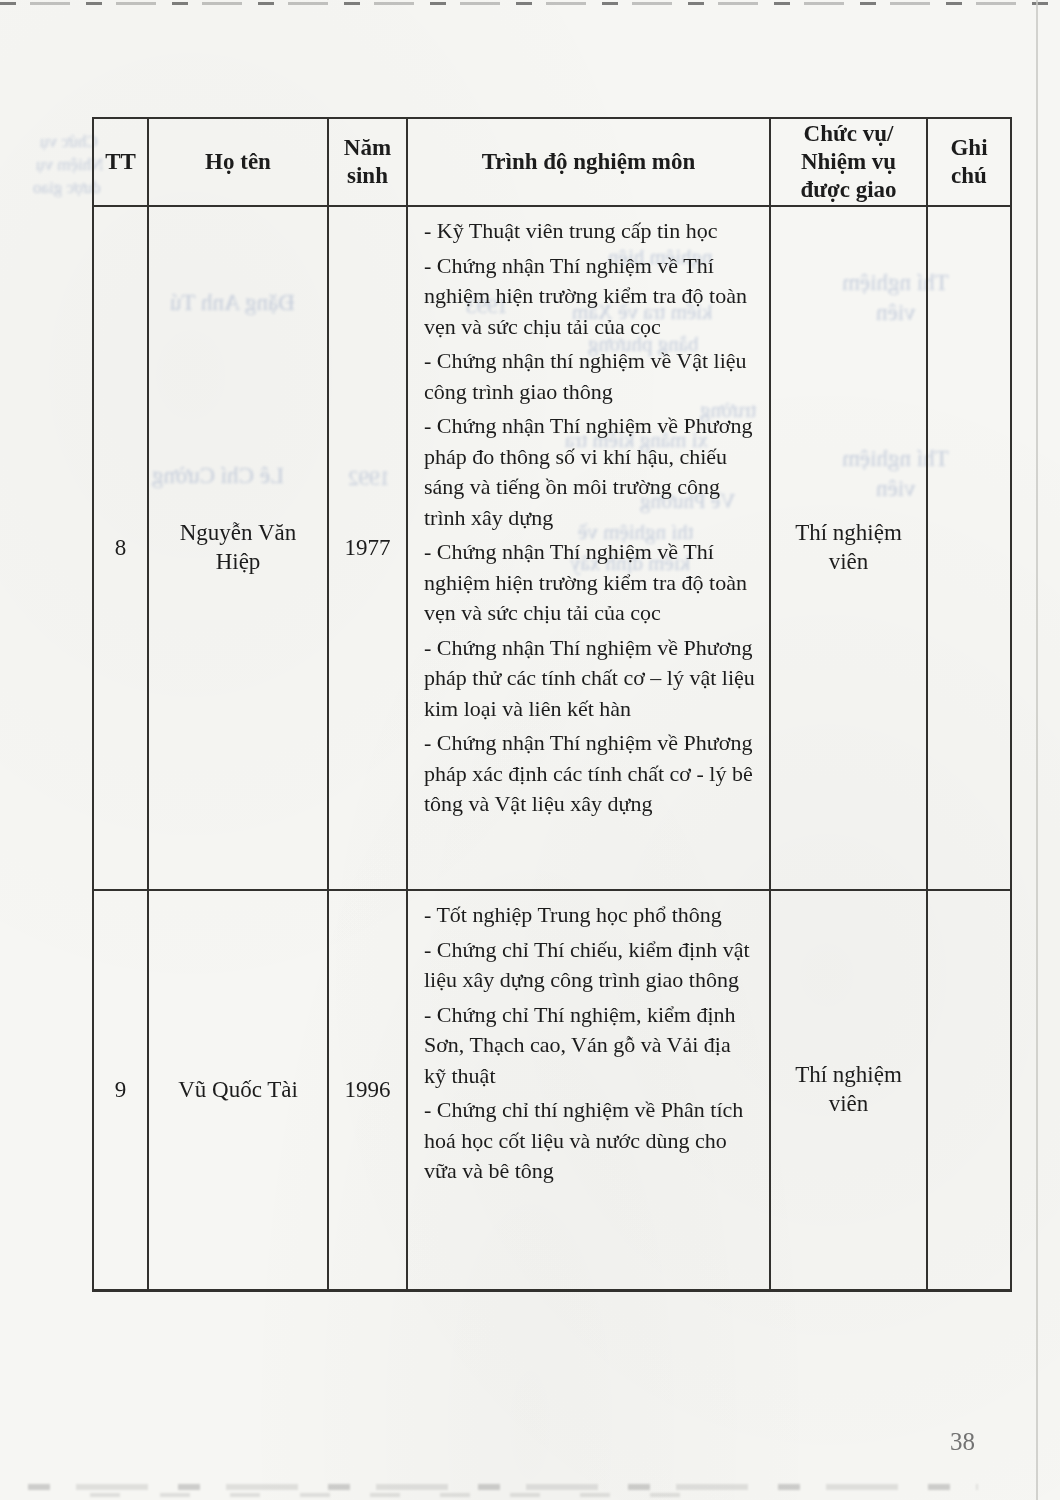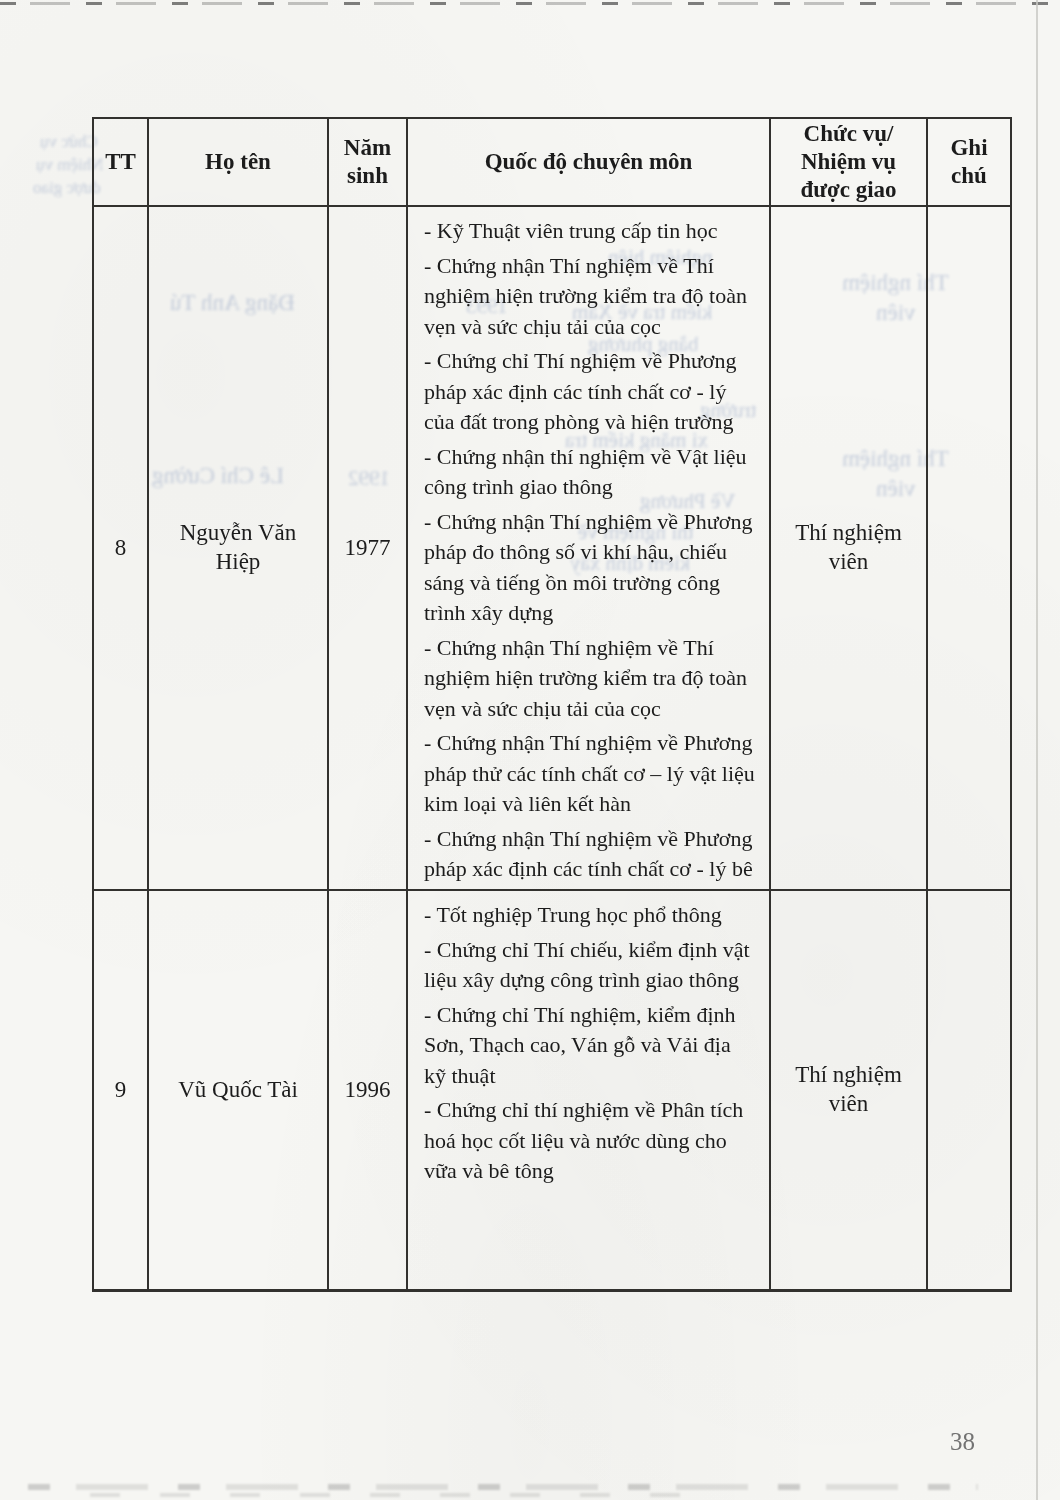--- a/index.html
+++ b/index.html
@@ -104,31 +104,30 @@
 <div class="ghost" style="left:565px;top:428px;font-size:21px">xi măng kiểm tra</div>
 <div class="ghost" style="left:640px;top:489px;font-size:21px">Về Phương</div>
 <div class="ghost" style="left:578px;top:520px;font-size:21px">thí nghiệm về</div>
 <div class="ghost" style="left:570px;top:551px;font-size:21px">kiểm định xây</div>
 
 <div class="doc-table">
 
   <div class="cell th">TT</div>
   <div class="cell th">Họ tên</div>
   <div class="cell th">Năm sinh</div>
-  <div class="cell th">Quốc độ chuyên môn</div>
+  <div class="cell th">Trình độ nghiệm môn</div>
   <div class="cell th">Chức vụ/ Nhiệm vụ được giao</div>
   <div class="cell th last-col">Ghi chú</div>
 
   <div class="cell cc">8</div>
   <div class="cell cc">Nguyễn Văn Hiệp</div>
   <div class="cell cc">1977</div>
   <div class="cell qual">
     <div class="q-item">- Kỹ Thuật viên trung cấp tin học</div>
     <div class="q-item">- Chứng nhận Thí nghiệm về Thí nghiệm hiện trường kiểm tra độ toàn vẹn và sức chịu tải của cọc</div>
-    <div class="q-item">- Chứng chỉ Thí nghiệm về Phương pháp xác định các tính chất cơ - lý của đất trong phòng và hiện trường</div>
     <div class="q-item">- Chứng nhận thí nghiệm về Vật liệu công trình giao thông</div>
     <div class="q-item">- Chứng nhận Thí nghiệm về Phương pháp đo thông số vi khí hậu, chiếu sáng và tiếng ồn môi trường công trình xây dựng</div>
     <div class="q-item">- Chứng nhận Thí nghiệm về Thí nghiệm hiện trường kiểm tra độ toàn vẹn và sức chịu tải của cọc</div>
     <div class="q-item">- Chứng nhận Thí nghiệm về Phương pháp thử các tính chất cơ – lý vật liệu kim loại và liên kết hàn</div>
     <div class="q-item">- Chứng nhận Thí nghiệm về Phương pháp xác định các tính chất cơ - lý bê tông và Vật liệu xây dựng</div>
   </div>
   <div class="cell cc">Thí nghiệm viên</div>
   <div class="cell last-col"></div>
 
   <div class="cell cc last-row">9</div>

